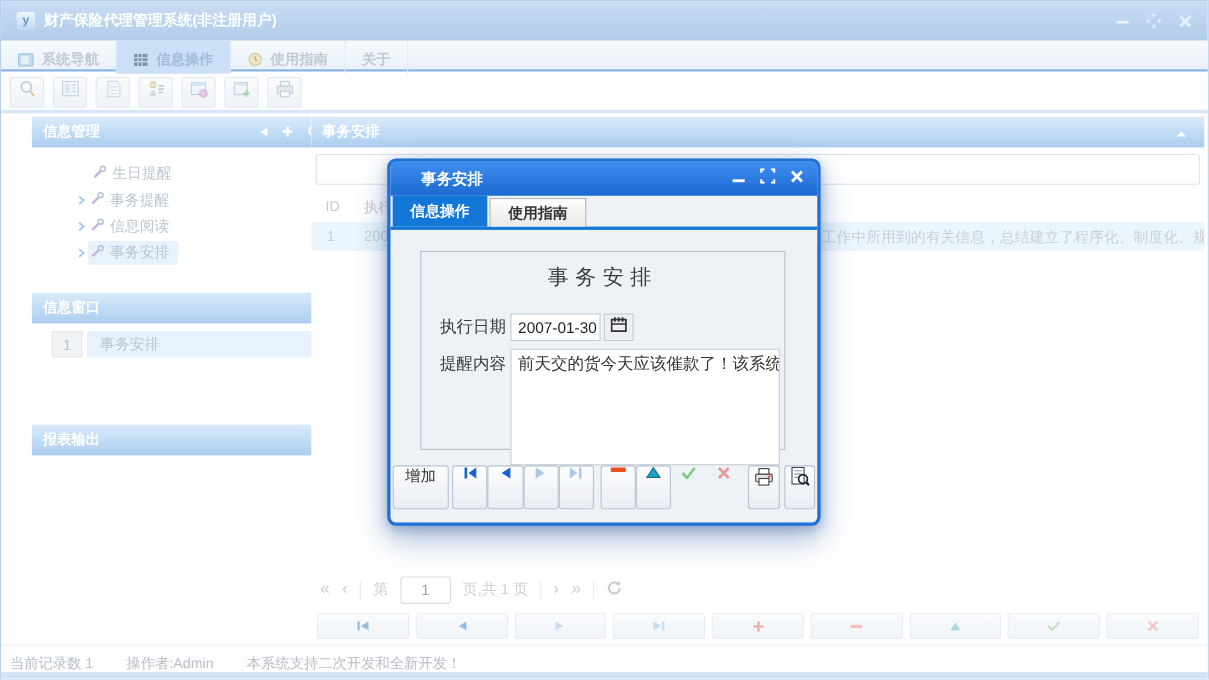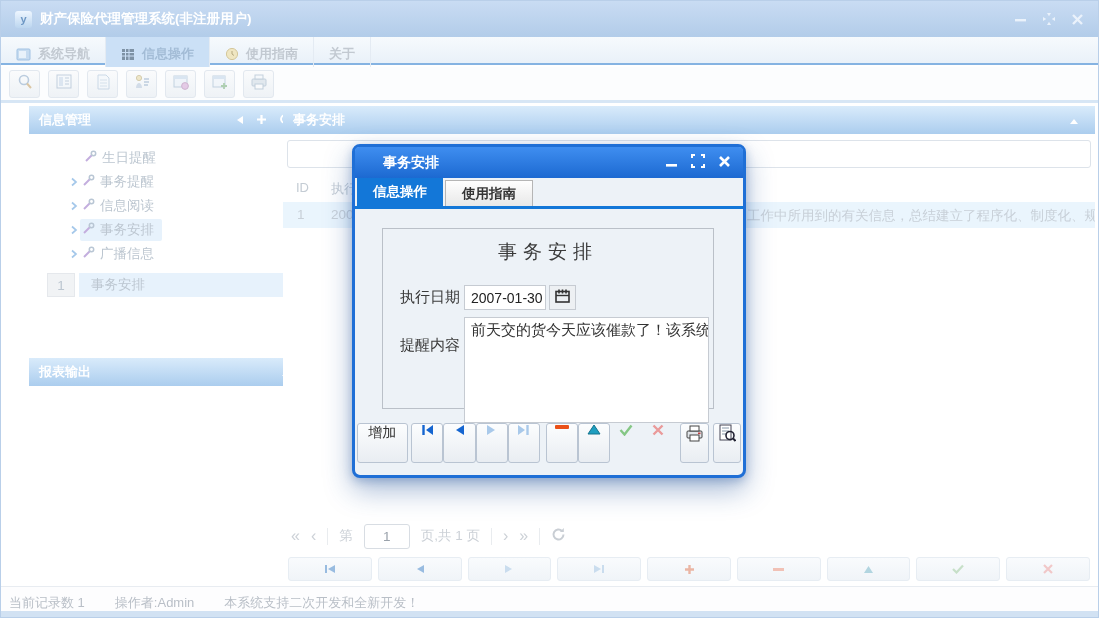--- a/index.html
+++ b/index.html
@@ -285,36 +285,30 @@
             </svg>
           </span>
         <span class="hl">
             <span><svg width="13" height="13">
                 <path d="M2 11L8 5" stroke="#c3aede" stroke-width="2"></path>
                 <circle cx="9.5" cy="3.5" r="2.2" fill="none" stroke="#b9c6d4" stroke-width="1.5"></circle>
               </svg></span>
             <span>事务安排</span>
           </span>
       </div>
-      <div class="titem lv1">
-        <span class="tw">
-            <svg width="10" height="10">
-              <path d="M3 1.5l4 3.5-4 3.5" fill="none" stroke="#a5c8ea" stroke-width="1.7"></path>
-            </svg>
-          </span>
-        <span class="hl">
-            <span><svg width="13" height="13">
-                <path d="M2 11L8 5" stroke="#c3aede" stroke-width="2"></path>
-                <circle cx="9.5" cy="3.5" r="2.2" fill="none" stroke="#b9c6d4" stroke-width="1.5"></circle>
-              </svg></span>
-            <span>广播信息</span>
-          </span>
-      </div>
-    </div>
-
+    </div>
+
+    <div class="phead ih2">
+      <span>信息窗口</span>
+      <span class="ptools">
+          <span><svg width="10" height="7">
+              <path d="M5 1l4 5H1z" fill="#fff"></path>
+            </svg></span>
+        </span>
+    </div>
     <div class="iwrow">
       <span class="iwnum">1</span>
       <span class="iwlabel">事务安排</span>
     </div>
 
     <div class="phead ih3">
       <span>报表输出</span>
       <span class="ptools">
           <span><svg width="10" height="7">
               <path d="M5 1l4 5H1z" fill="#fff"></path>
@@ -447,21 +441,21 @@
           <span class="dateinput">2007-01-30</span>
           <span class="calbtn">
               <span><svg width="15" height="14">
                   <rect x="1" y="2.5" width="13" height="10.5" fill="none" stroke="#333" stroke-width="1.6"></rect>
                   <path d="M4 0.5v4M7.5 0.5v4M11 0.5v4" stroke="#333" stroke-width="1.6"></path>
                   <path d="M1 6.5h13" stroke="#333" stroke-width="1.4"></path>
                 </svg></span>
             </span>
         </div>
         <div class="frow frow2">
-          <span class="flabel" style="margin-top:19px">提醒内容</span>
+          <span class="flabel" style="margin-top:4px">提醒内容</span>
           <div class="memo">前天交的货今天应该催款了！该系统提</div>
         </div>
       </div>
       <div class="dtoolbar">
         <div class="dbtn addbtn">
             <span>增加</span>
           </div>
         <div class="gap"></div>
         <div class="dbtn ibtn">
             <svg width="13" height="12">

